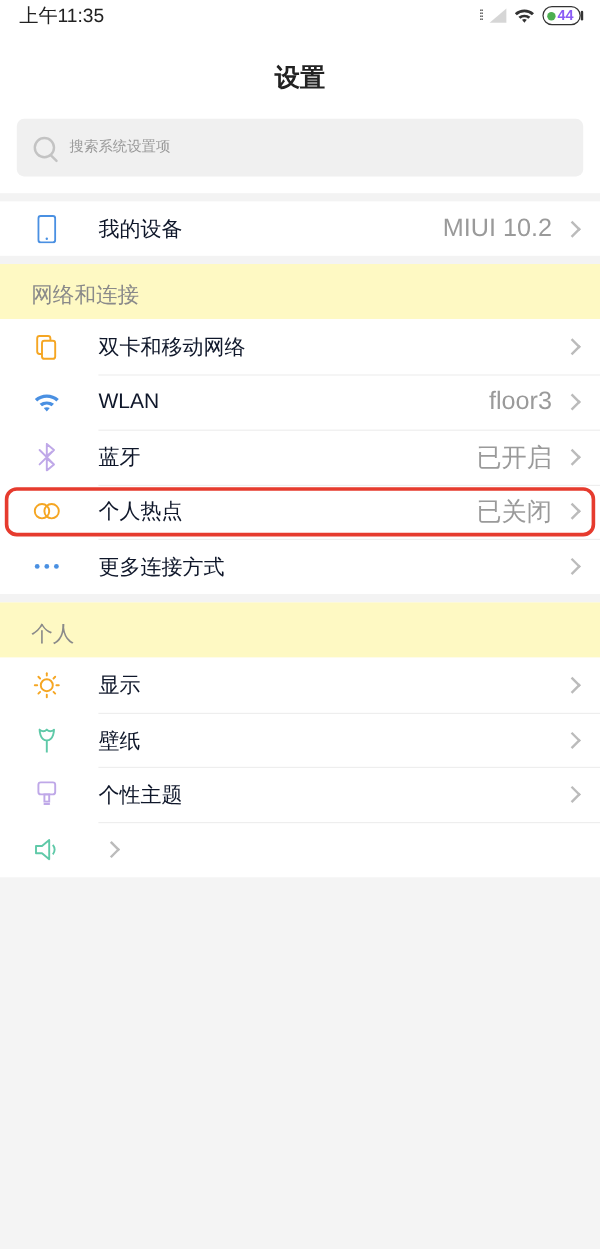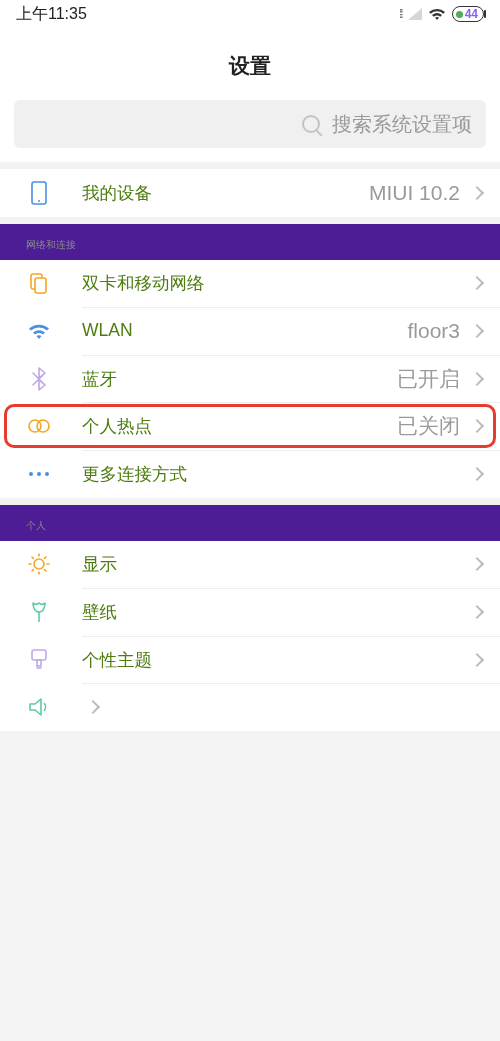--- a/index.html
+++ b/index.html
@@ -77,23 +77,22 @@
   
   .search-wrap { padding: 0 14px 14px; background:#fff;}
   .search-box {
     background: #f0f0f0;
     border-radius: 6px;
     height: 48px;
     display: flex;
     align-items: center;
     padding: 0 14px;
     color: #9a9a9a;
-    font-size: 20px;
+    font-size: 12px;
     gap: 12px;
-    justify-content: flex-end;
   }
   .search-icon {
     width: 18px; height: 18px;
     border: 2px solid #c3c3c3;
     border-radius: 50%;
     position: relative;
   }
   .search-icon::after {
     content: "";
     position: absolute;
@@ -101,24 +100,24 @@
     background: #c3c3c3;
     transform: rotate(45deg);
     bottom: -3px; right: -5px;
     border-radius: 2px;
   }
 
   .gap { height: 10px; background: #f3f3f3; }
 
   
   .section-header {
-    font-size: 10px;
+    font-size: 18px;
     color: #8a8a8a;
     padding: 14px 26px 8px;
-    background: #4c1d95;
+    background: #fef9c3;
   }
   .row {
     height: 68px;
     display: flex;
     align-items: center;
     padding: 0 18px 0 26px;
     background: #fff;
     position: relative;
   }
   .row + .row .row-inner::before,
@@ -139,21 +138,21 @@
     width: 26px;
     display: flex;
     align-items: center;
     justify-content: center;
     margin-right: 30px;
     flex-shrink: 0;
   }
   .row-label {
     flex: 1;
     font-size: 17.5px;
-    color: #4d7c0f;
+    color: #0f172a;
   }
   .row-value {
     font-size: 21px;
     color: #9a9a9a;
     margin-right: 6px;
   }
   .chevron {
     width: 10px; height: 10px;
     border-top: 2px solid #bbb;
     border-right: 2px solid #bbb;

